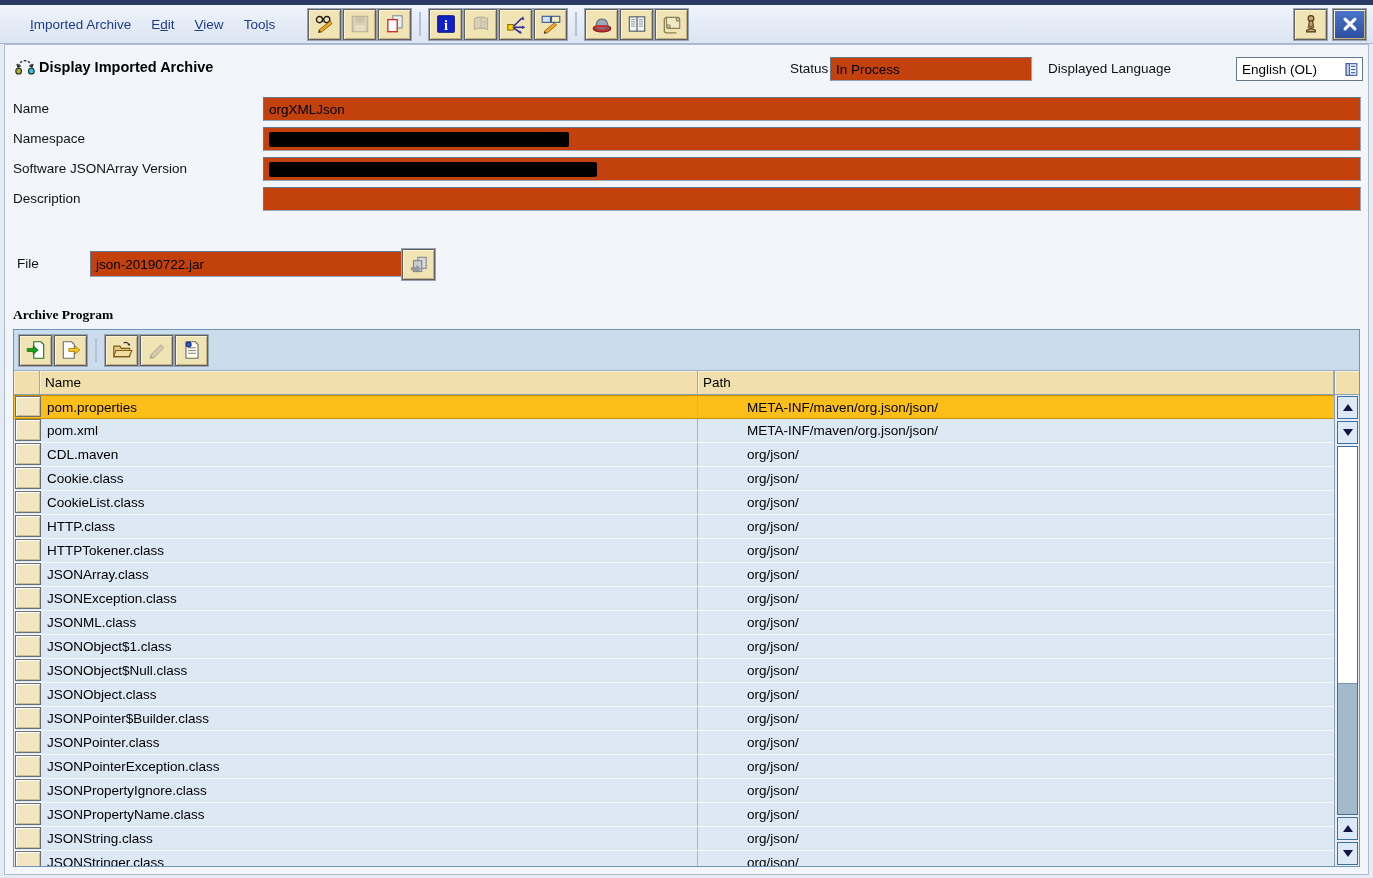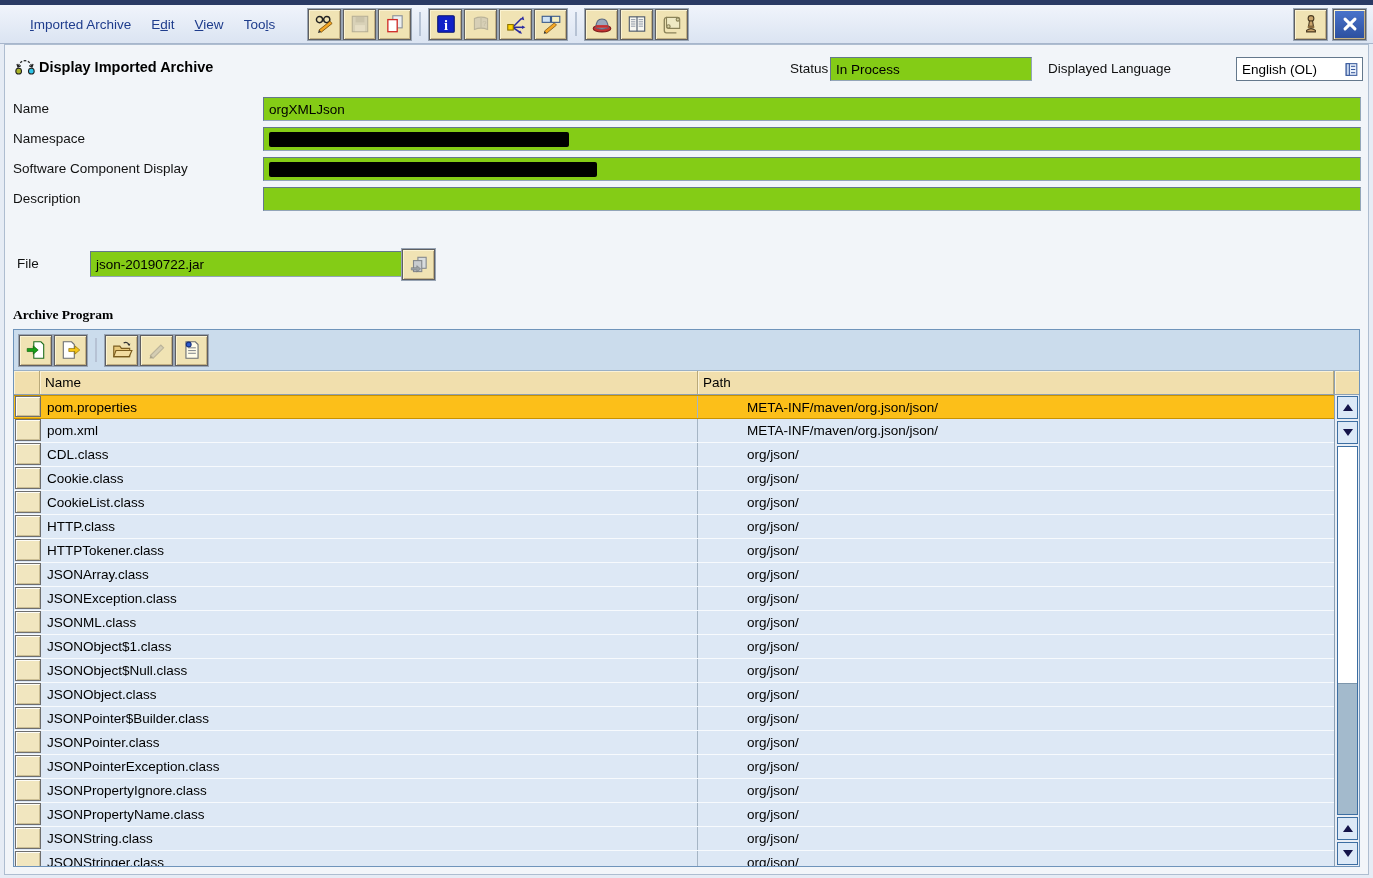--- a/index.html
+++ b/index.html
@@ -19,21 +19,21 @@
   .tb-sep{width:2px;height:24px;background:#b6c2d4;margin:0 7px;}
   .first-group{margin-left:22px;}
   .win-controls{margin-left:auto;display:flex;gap:4px;padding-right:6px;}
   .tb-btn.close-btn{background:linear-gradient(#4a74cc,#2c4f9e);}
   
   .main-frame{position:absolute;top:44px;left:4px;right:4px;bottom:3px;
     background:#f2f5f9;border:1px solid #aebdd0;}
   .hdr-title{position:absolute;left:8px;top:12px;display:flex;align-items:center;gap:2px;}
   .hdr-title .t{font-size:14.5px;font-weight:bold;color:#000;}
   .lbl{font-size:13.5px;color:#111;}
-  .field{background:#84cc16;border:1px solid #93a5b8;border-top-color:#64788c;border-left-color:#64788c;
+  .field{background:#c2410c;border:1px solid #93a5b8;border-top-color:#64788c;border-left-color:#64788c;
     font-size:13.5px;color:#000;display:flex;align-items:center;padding:0 5px;box-sizing:border-box;height:24px;}
   .field.white{background:#fff;border-color:#64788c;}
   .status-label{position:absolute;left:785px;top:16px;}
   .status-field{position:absolute;left:825px;top:12px;width:202px;}
   .lang-label{position:absolute;left:1043px;top:16px;}
   .lang-field{position:absolute;left:1231px;top:12px;width:127px;justify-content:space-between;padding-right:2px;}
   
   .form-row{position:absolute;left:8px;right:7px;height:26px;}
   .form-label{position:absolute;left:0;top:4px;font-size:13.5px;color:#111;}
   .form-field{position:absolute;left:250px;right:0;top:0;}
@@ -266,21 +266,21 @@
             <span>orgXMLJson</span>
           </div>
         </div>
         <div class="form-row" style="top: 82px;">
           <div class="form-label">Namespace</div>
           <div class="field form-field">
             <span class="redaction" style="width: 300px;"></span>
           </div>
         </div>
         <div class="form-row" style="top: 112px;">
-          <div class="form-label">Software Component Display</div>
+          <div class="form-label">Software JSONArray Version</div>
           <div class="field form-field">
             <span class="redaction" style="width: 328px;"></span>
           </div>
         </div>
         <div class="form-row" style="top: 142px;">
           <div class="form-label">Description</div>
           <div class="field form-field">
             <span></span>
           </div>
         </div>
@@ -366,21 +366,21 @@
                 <div class="cell cname">pom.properties</div>
                 <div class="cell cpath">META-INF/maven/org.json/json/</div>
               </div>
               <div class="trow">
                 <div class="selcell"></div>
                 <div class="cell cname">pom.xml</div>
                 <div class="cell cpath">META-INF/maven/org.json/json/</div>
               </div>
               <div class="trow">
                 <div class="selcell"></div>
-                <div class="cell cname">CDL.class</div>
+                <div class="cell cname">CDL.maven</div>
                 <div class="cell cpath">org/json/</div>
               </div>
               <div class="trow">
                 <div class="selcell"></div>
                 <div class="cell cname">Cookie.class</div>
                 <div class="cell cpath">org/json/</div>
               </div>
               <div class="trow">
                 <div class="selcell"></div>
                 <div class="cell cname">CookieList.class</div>

